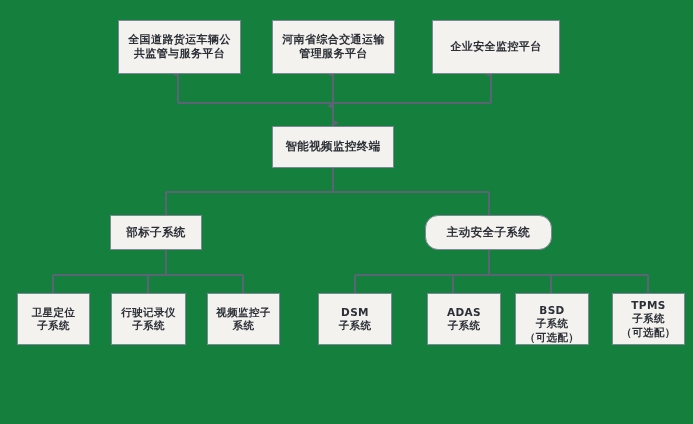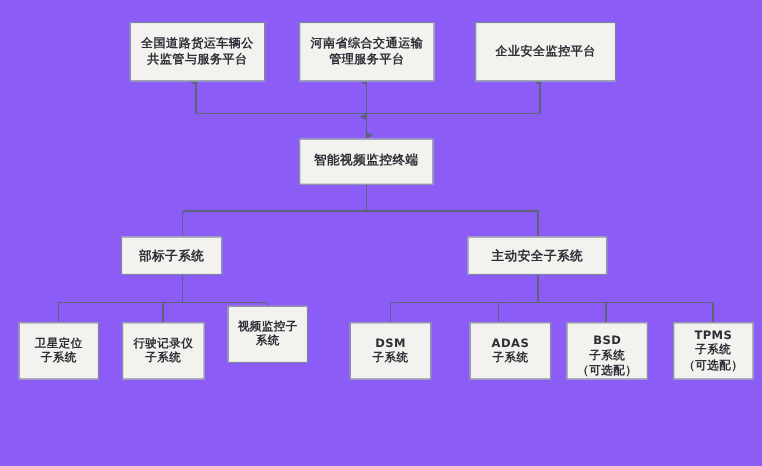--- a/index.html
+++ b/index.html
@@ -4,21 +4,21 @@
 <style>
   html, body {
     margin: 0;
     padding: 0;
     background: #ffffff;
   }
   #page {
     position: relative;
     width: 693px;
     height: 424px;
-    background: #8b5cf6;
+    background: #15803d;
     overflow: hidden;
     font-family: "DejaVu Sans", "Liberation Sans", sans-serif;
   }
   #connectors {
     position: absolute;
     left: 0;
     top: 0;
     width: 693px;
     height: 424px;
   }
@@ -123,35 +123,35 @@
   </div>
 
   <div class="node tier-center" style="left:272px; top:126px; width:122px; height:42px;font-family:Liberation Mono, monospace;">
     <span class="label">智能视频监控终端</span>
   </div>
 
   <div class="node tier-mid" style="left:110px; top:215px; width:92px; height:35px;">
     <span class="label">部标子系统</span>
   </div>
 
-  <div class="node tier-mid" style="left:425px; top:215px; width:127px; height:35px;">
+  <div class="node tier-mid" style="left:425px; top:215px; width:127px; height:35px;border-radius:13px;">
     <span class="label">主动安全子系统</span>
   </div>
 
   <div class="node tier-leaf" style="left:17px; top:293px; width:73px; height:52px;">
     <span class="label">卫星定位
 子系统</span>
   </div>
 
   <div class="node tier-leaf" style="left:111px; top:293px; width:75px; height:52px;">
     <span class="label">行驶记录仪
 子系统</span>
   </div>
 
-  <div class="node tier-leaf" style="left:207px; top:278px; width:73px; height:52px;">
+  <div class="node tier-leaf" style="left:207px; top:293px; width:73px; height:52px;">
     <span class="label">视频监控子
 系统</span>
   </div>
 
   <div class="node tier-leaf-en" style="left:318px; top:293px; width:74px; height:52px;">
     <span class="label">DSM
 子系统</span>
   </div>
 
   <div class="node tier-leaf-en" style="left:427px; top:293px; width:74px; height:52px;">

